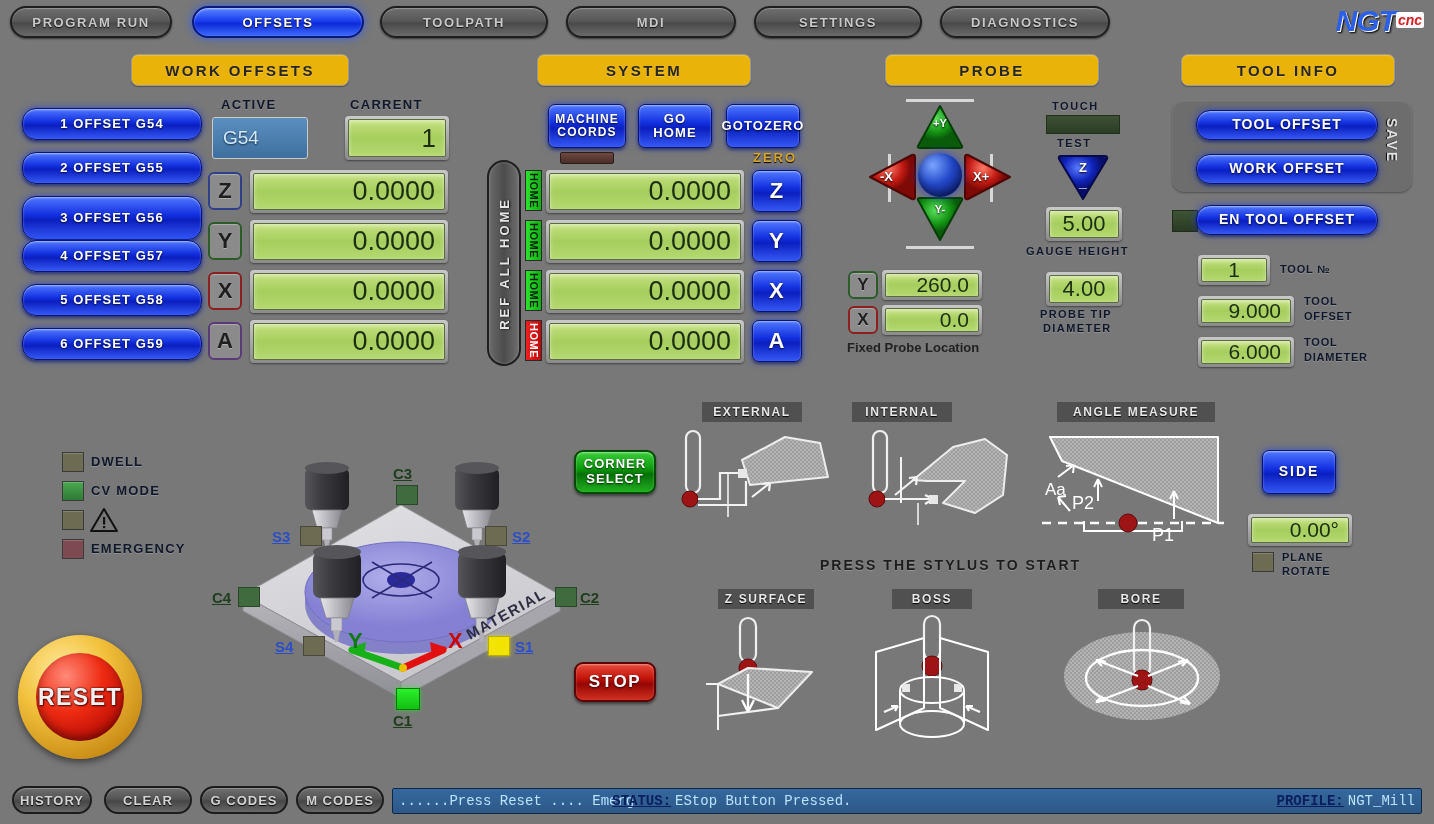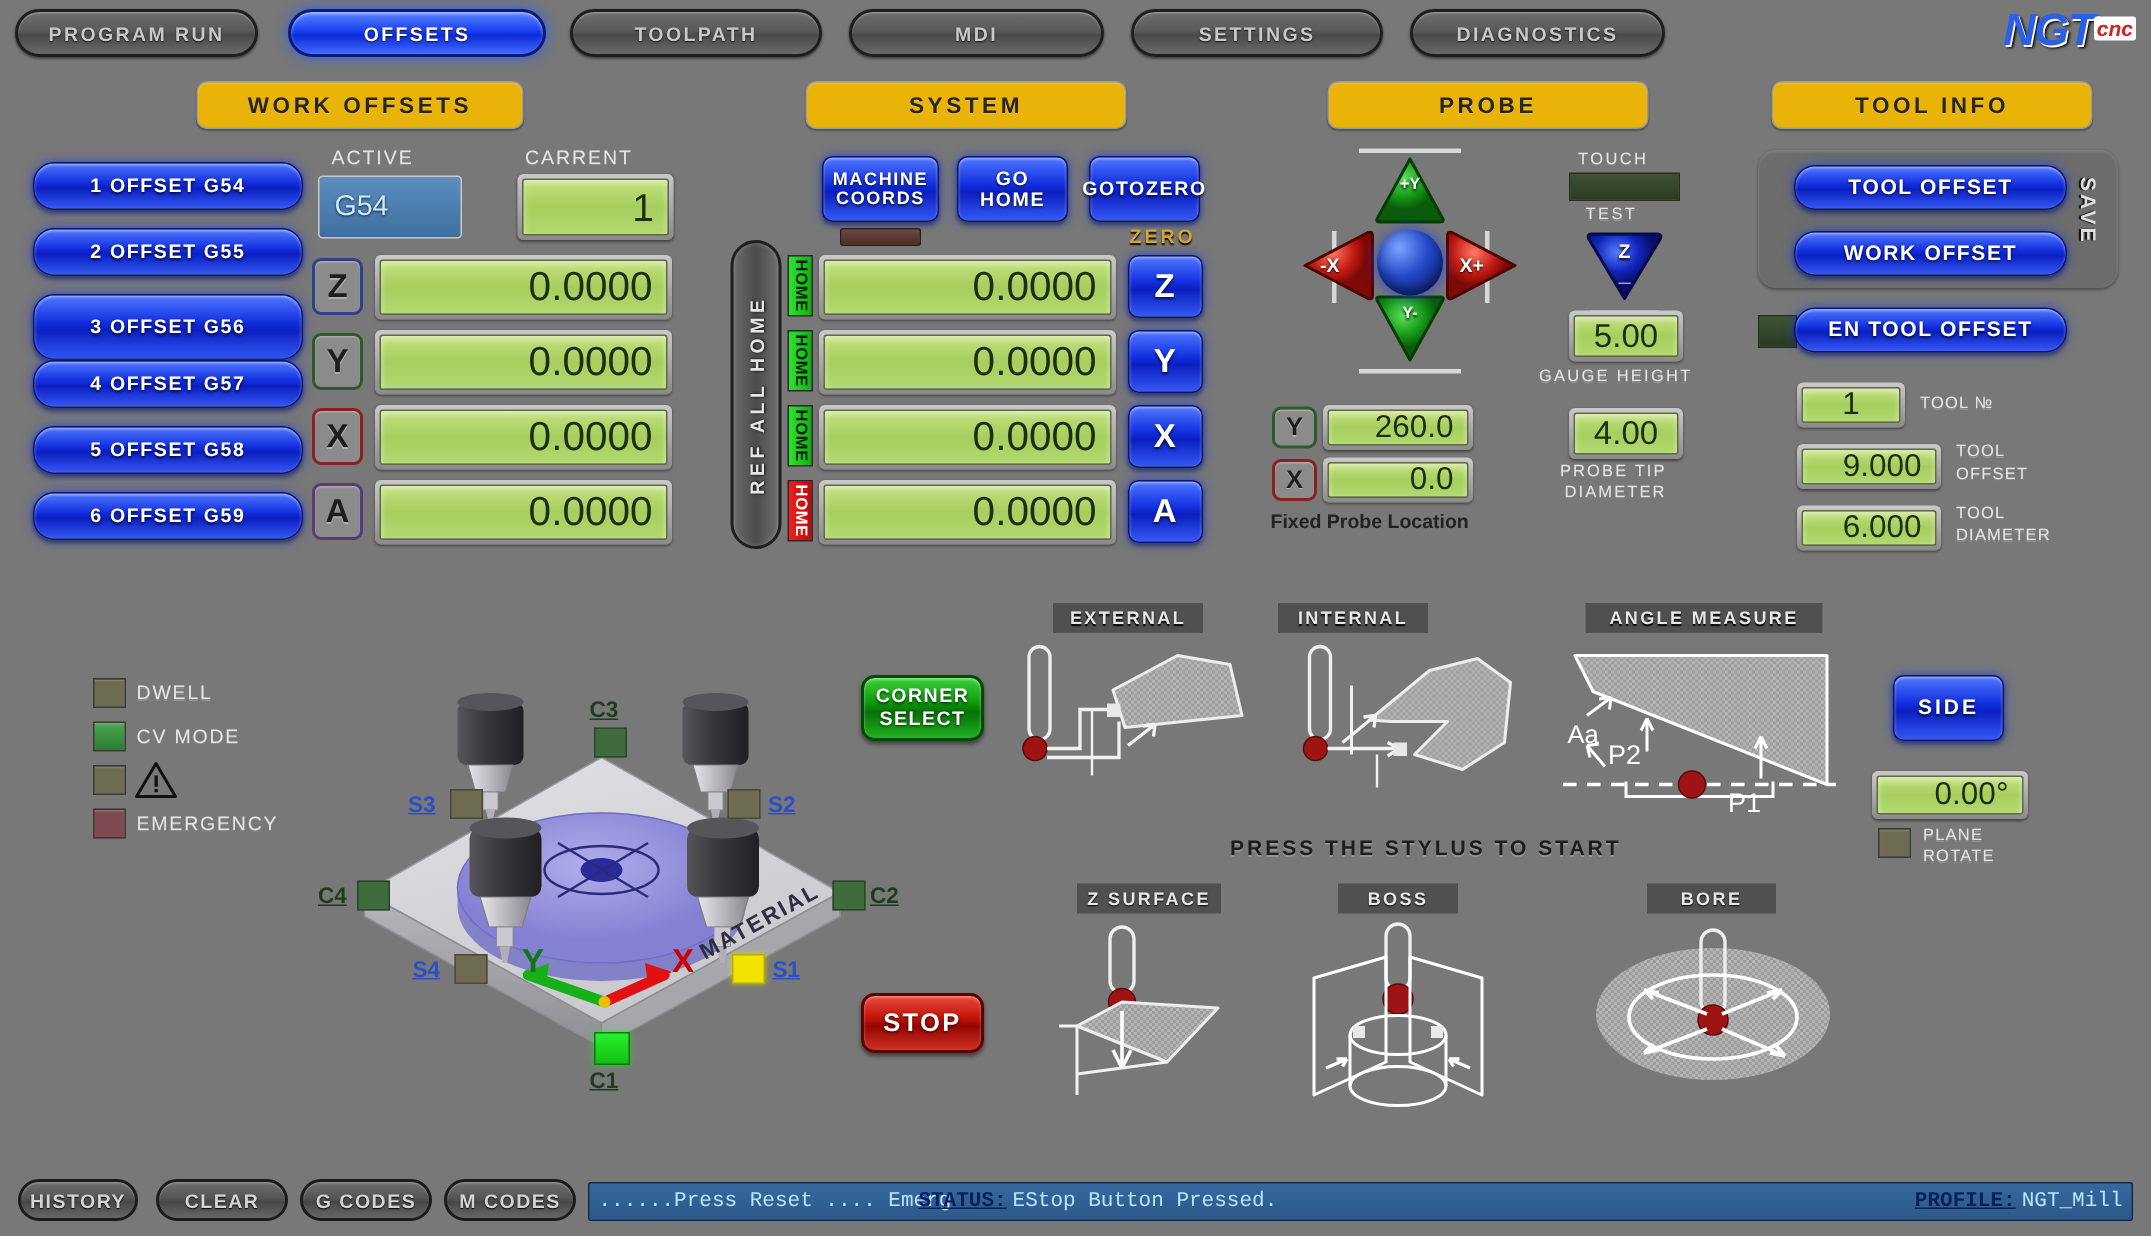--- a/index.html
+++ b/index.html
@@ -69,22 +69,22 @@
 
   
   .axbox {
     position:absolute; width:34px; height:38px; border-radius:6px;
     display:flex; align-items:center; justify-content:center;
     font-size:22px; font-weight:bold; color:#1e1e1e;
     background:#8b8b8b; box-shadow:inset 0 1px 1px rgba(255,255,255,.3);
     text-shadow:0 1px 0 rgba(255,255,255,.3);
   }
 
-  .lbl { position:absolute; font-size:13px; font-weight:normal; letter-spacing:1.3px;
-         color:#e5e5e5; text-shadow:0 1px 0 rgba(255,255,255,.18); }
+  .lbl { position:absolute; font-size:13px; font-weight:bold; letter-spacing:1.3px;
+         color:#0f172a; text-shadow:0 1px 0 rgba(255,255,255,.18); }
   .lbl.sm { font-size:11px; letter-spacing:.8px; }
 
   
   .homechip {
     position:absolute; width:17px; height:41px; border:1px solid #2a2a2a;
     display:flex; align-items:center; justify-content:center;
     font-size:11px; font-weight:bold; color:#07210a;
     writing-mode:vertical-rl; letter-spacing:.5px;
   }
   .homechip.on { background:linear-gradient(90deg,#2ce22c,#12b012); }
@@ -402,20 +402,23 @@
     <svg width="30" height="28" viewBox="0 0 30 28">
       <path d="M15 3 L28 25 L2 25 Z" fill="none" stroke="#111" stroke-width="2" stroke-linejoin="round"></path>
       <rect x="14" y="11" width="2.2" height="7.5" fill="#111"></rect>
       <rect x="14" y="20" width="2.2" height="2.2" fill="#111"></rect>
     </svg>
   </div>
 
   <div class="sq-ind" style="left:62px;top:539px;background:#7d4a52"></div>
   <div class="lbl" style="left:91px;top:541px;letter-spacing:1.2px">EMERGENCY</div>
 
+  <div class="reset-outer">
+    <div class="reset-inner">RESET</div>
+  </div>
 
   <div style="position:absolute;left:200px;top:450px;width:400px;height:290px">
     <svg width="400" height="290" viewBox="0 0 400 290">
       <defs>
         <linearGradient id="plateTop" x1="0" y1="0" x2="0.5" y2="1">
           <stop offset="0" stop-color="#e3e3e6"></stop>
             <stop offset="1" stop-color="#c8c8cd"></stop>
         </linearGradient>
         <linearGradient id="plateSide" x1="0" y1="0" x2="0" y2="1">
           <stop offset="0" stop-color="#b6b6bb"></stop>

